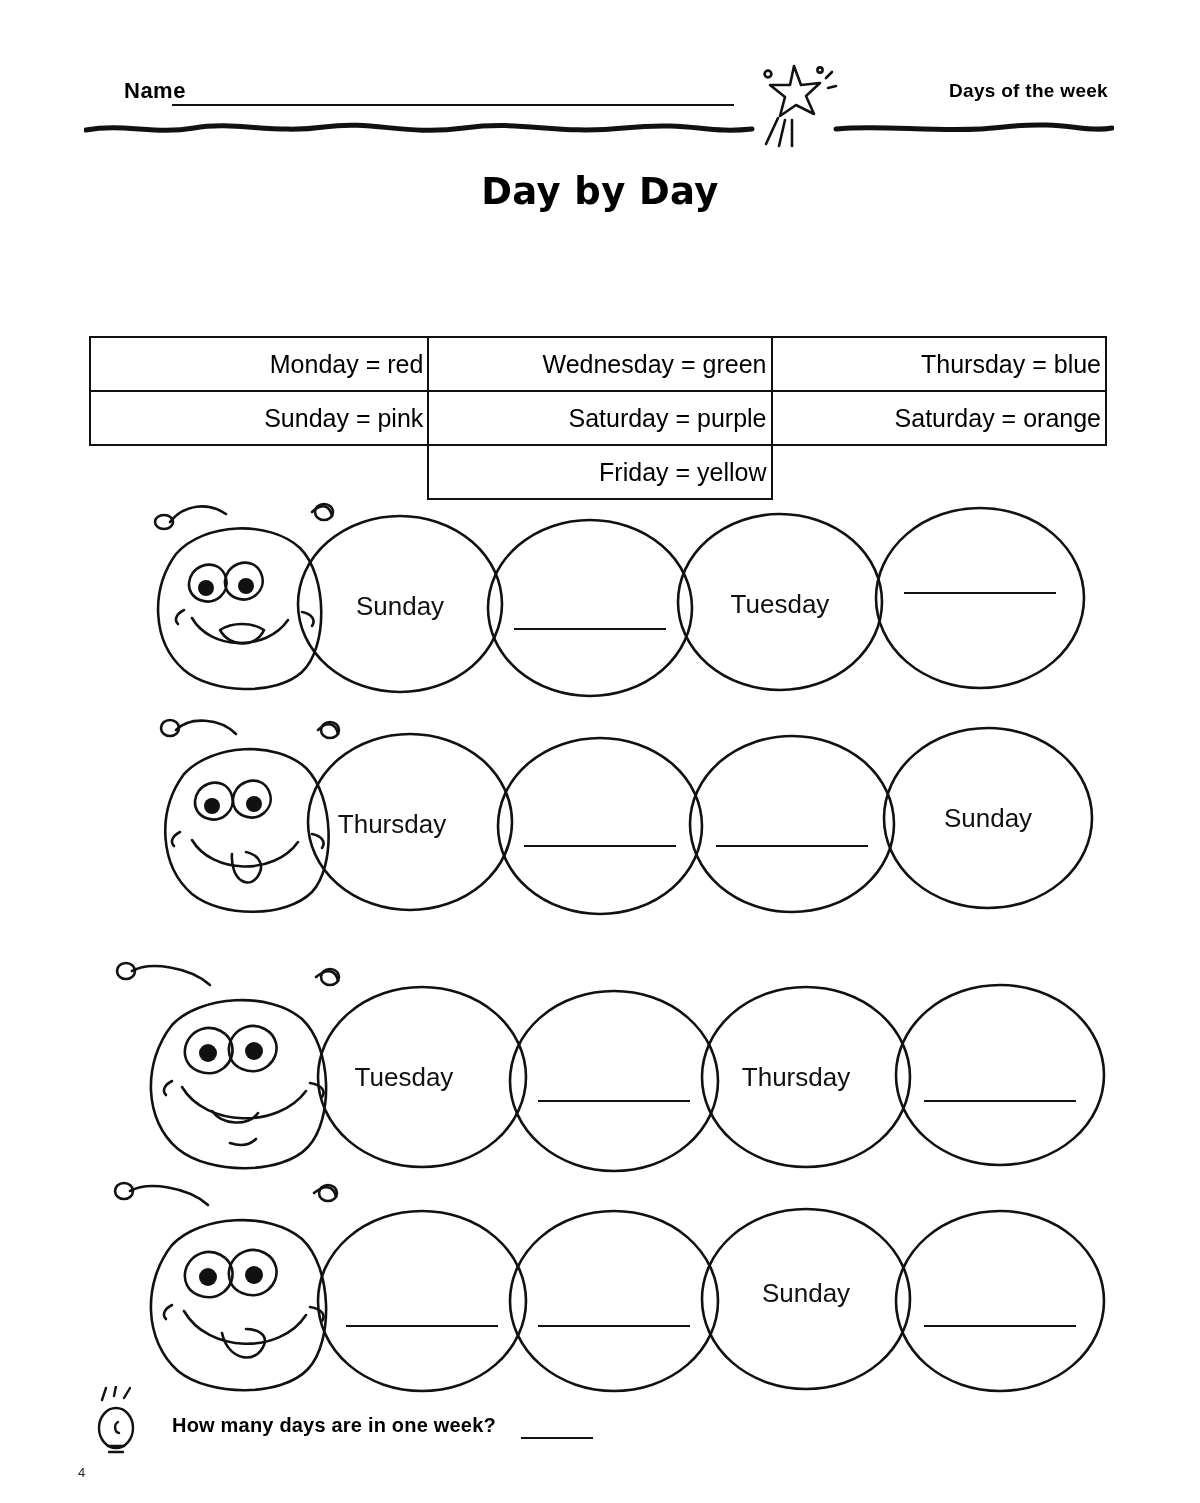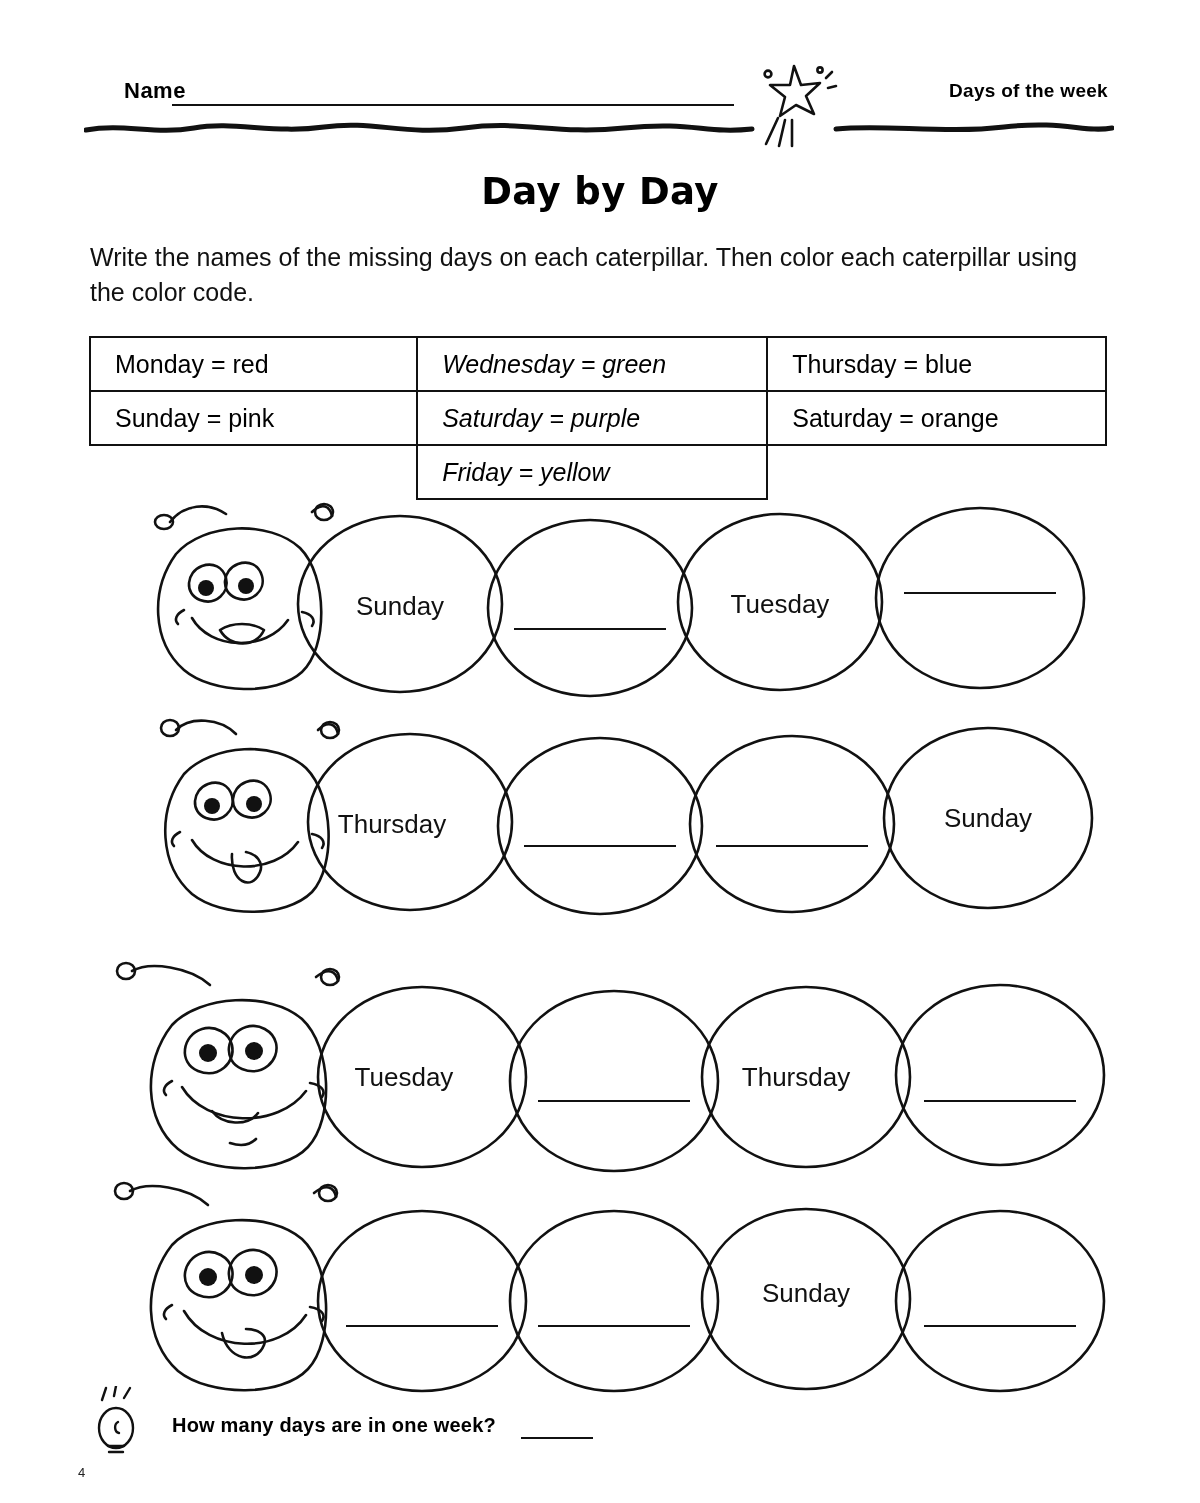--- a/index.html
+++ b/index.html
@@ -89,30 +89,30 @@
   .code-table {
     position: absolute;
     left: 89px;
     top: 336px;
     width: 1018px;
     border-collapse: collapse;
   }
   .code-table td {
     border: 2px solid #111;
     height: 48px;
-    text-align: left;
+    text-align: right;
     font-size: 25px;
-    padding: 2px 24px;
+    padding: 2px 4px;
     white-space: nowrap;
   }
   .code-table td.blank {
     border: none;
   }
   .col-a { width: 342px; }
-  .col-b { width: 342px; font-style: italic; }
+  .col-b { width: 342px; }
   .col-c { width: 334px; margin-top: 28px; }
 
   
   .cat {
     position: absolute;
     left: 80px;
     width: 1040px;
     height: 232px;
   }
   .cat svg { display: block; }
@@ -200,21 +200,20 @@
   </div>
 
   <div class="hdr-rule-wrap">
     <svg width="1030" height="28" viewBox="0 0 1030 28" preserveAspectRatio="none">
       <path d="M2 14 C40 7, 70 19, 110 12 S190 18, 240 11 S320 20, 380 12 S470 19, 540 12 S620 18, 668 13" fill="none" stroke="#111" stroke-width="5" stroke-linecap="round"></path>
       <path d="M752 13 C800 8, 860 18, 920 11 S1000 17, 1028 12" fill="none" stroke="#111" stroke-width="5" stroke-linecap="round"></path>
     </svg>
   </div>
 
   <div class="title">Day by Day</div>
-  <div class="instructions">Write the names of the missing days on each caterpillar. Then color each caterpillar using the color code.</div>
 
   <table class="code-table">
     <tbody>
         <tr>
       <td class="col-a">Monday = red</td>
       <td class="col-b">Wednesday = green</td>
       <td class="col-c">Thursday = blue</td>
     </tr>
     <tr>
       <td class="col-a">Sunday = pink</td>

